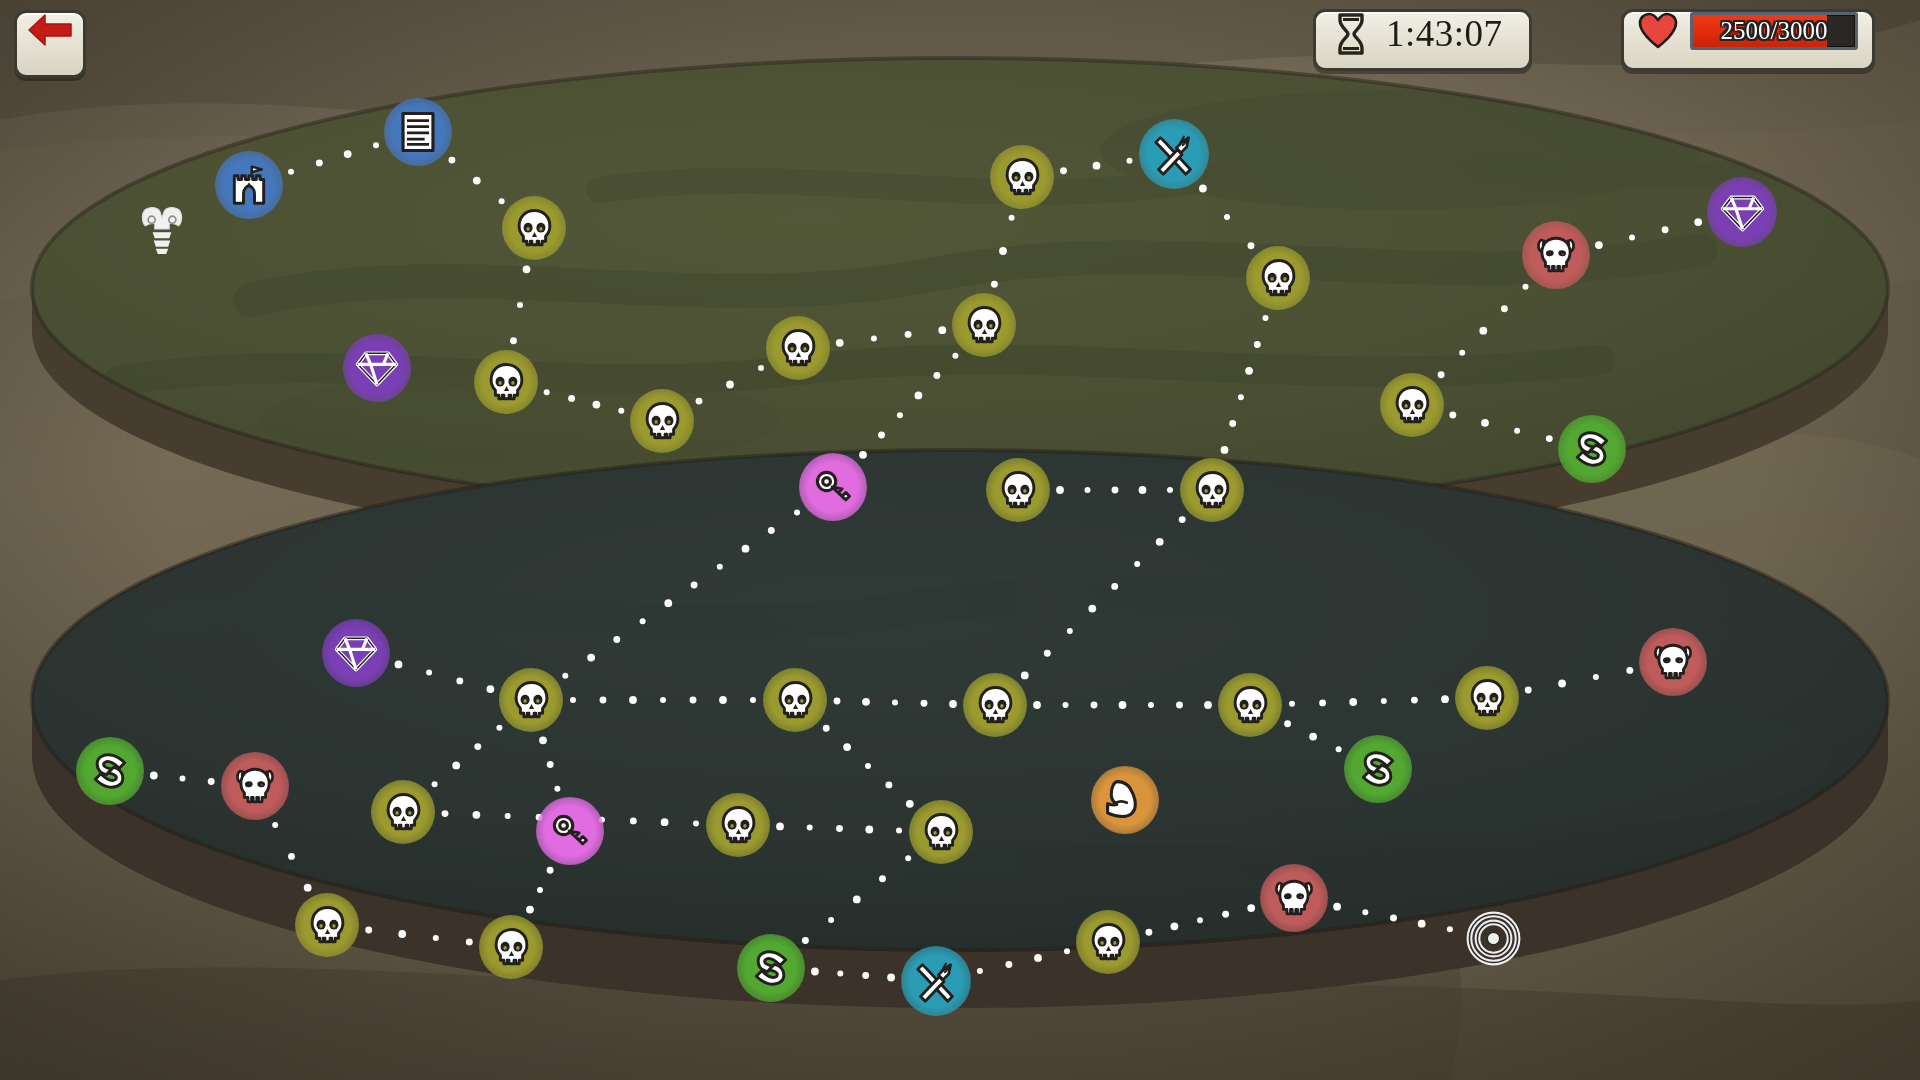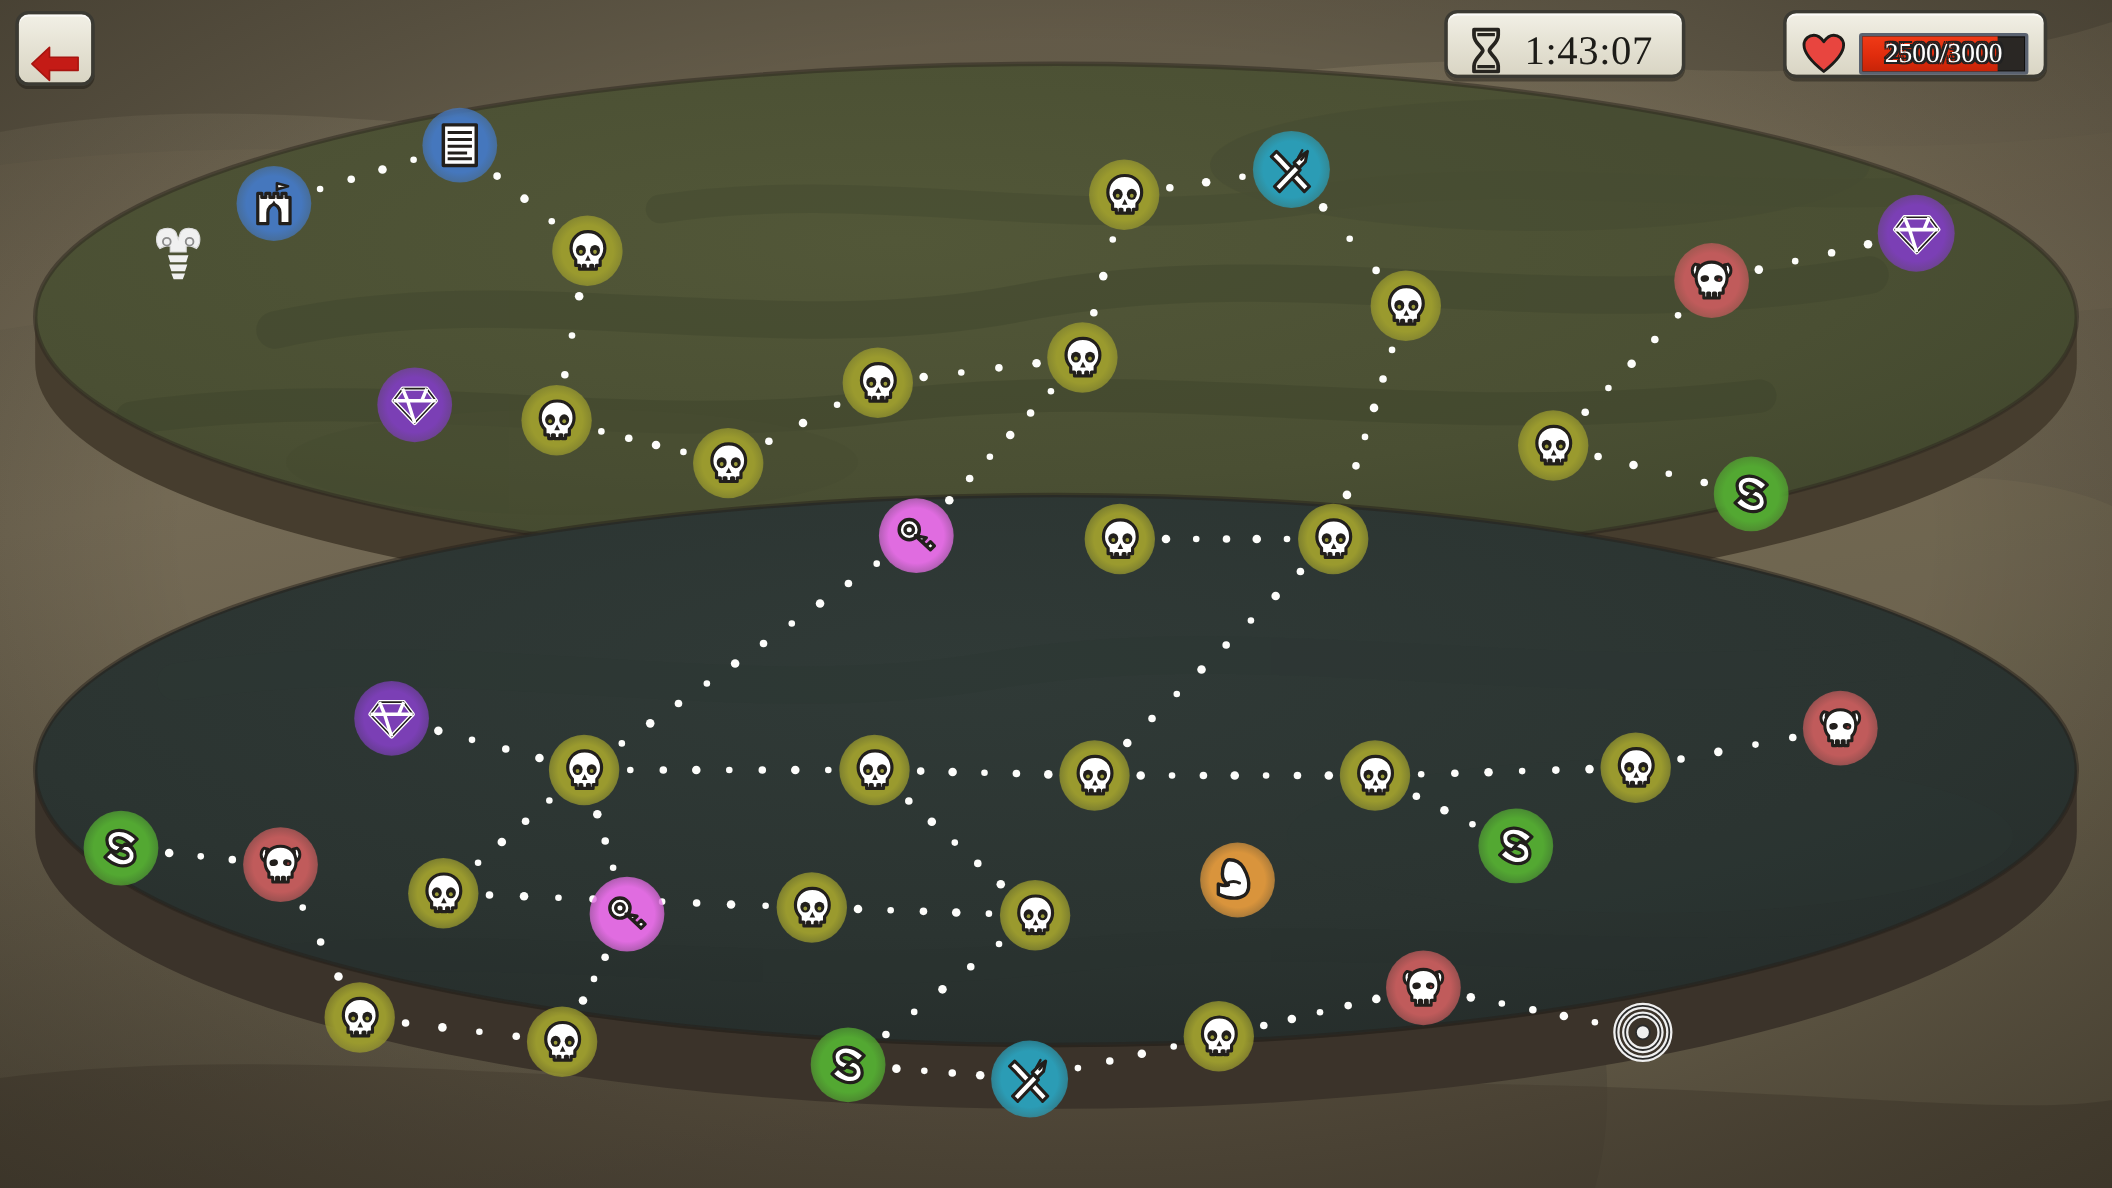--- a/index.html
+++ b/index.html
@@ -40,21 +40,21 @@
   .node.plain{ cursor:default; }
 
   
   .hud{ position:absolute; z-index:20; }
 
   .panel{
     background:linear-gradient(180deg,#f2f0e6 0%, #e6e3d5 45%, #d9d5c4 100%);
     border:3px solid #3b3a33;
     border-radius:12px;
     box-shadow:0 3px 0 rgba(0,0,0,.32), inset 0 2px 0 rgba(255,255,255,.75);
-    display:flex; align-items:flex-end;
+    display:flex; align-items:flex-start;
   }
 
   #back-btn{
     left:14px; top:10px;
     width:72px; height:68px;
     justify-content:center;
   }
   #back-btn .arrow{ width:46px; height:34px; }
 
   #timer-panel{
@@ -67,21 +67,21 @@
     font-family:"Liberation Serif", serif;
   }
 
   #hp-panel{
     left:1621px; top:9px;
     height:62px; padding:0 14px; gap:12px;
   }
   #hp-panel .heart{ width:40px; height:38px; }
   #hp-bar{
     position:relative;
-    width:154px; height:38px;
+    width:168px; height:38px;
     background:#2a2724;
     border:3px solid #5a6270;
     border-radius:3px;
     overflow:hidden;
     box-shadow:inset 0 0 0 1px #11100e;
   }
   #hp-fill{
     position:absolute; left:0; top:0; bottom:0;
     background:linear-gradient(180deg,#f03a16 0%, #e02c0d 55%, #c72408 100%);
   }

